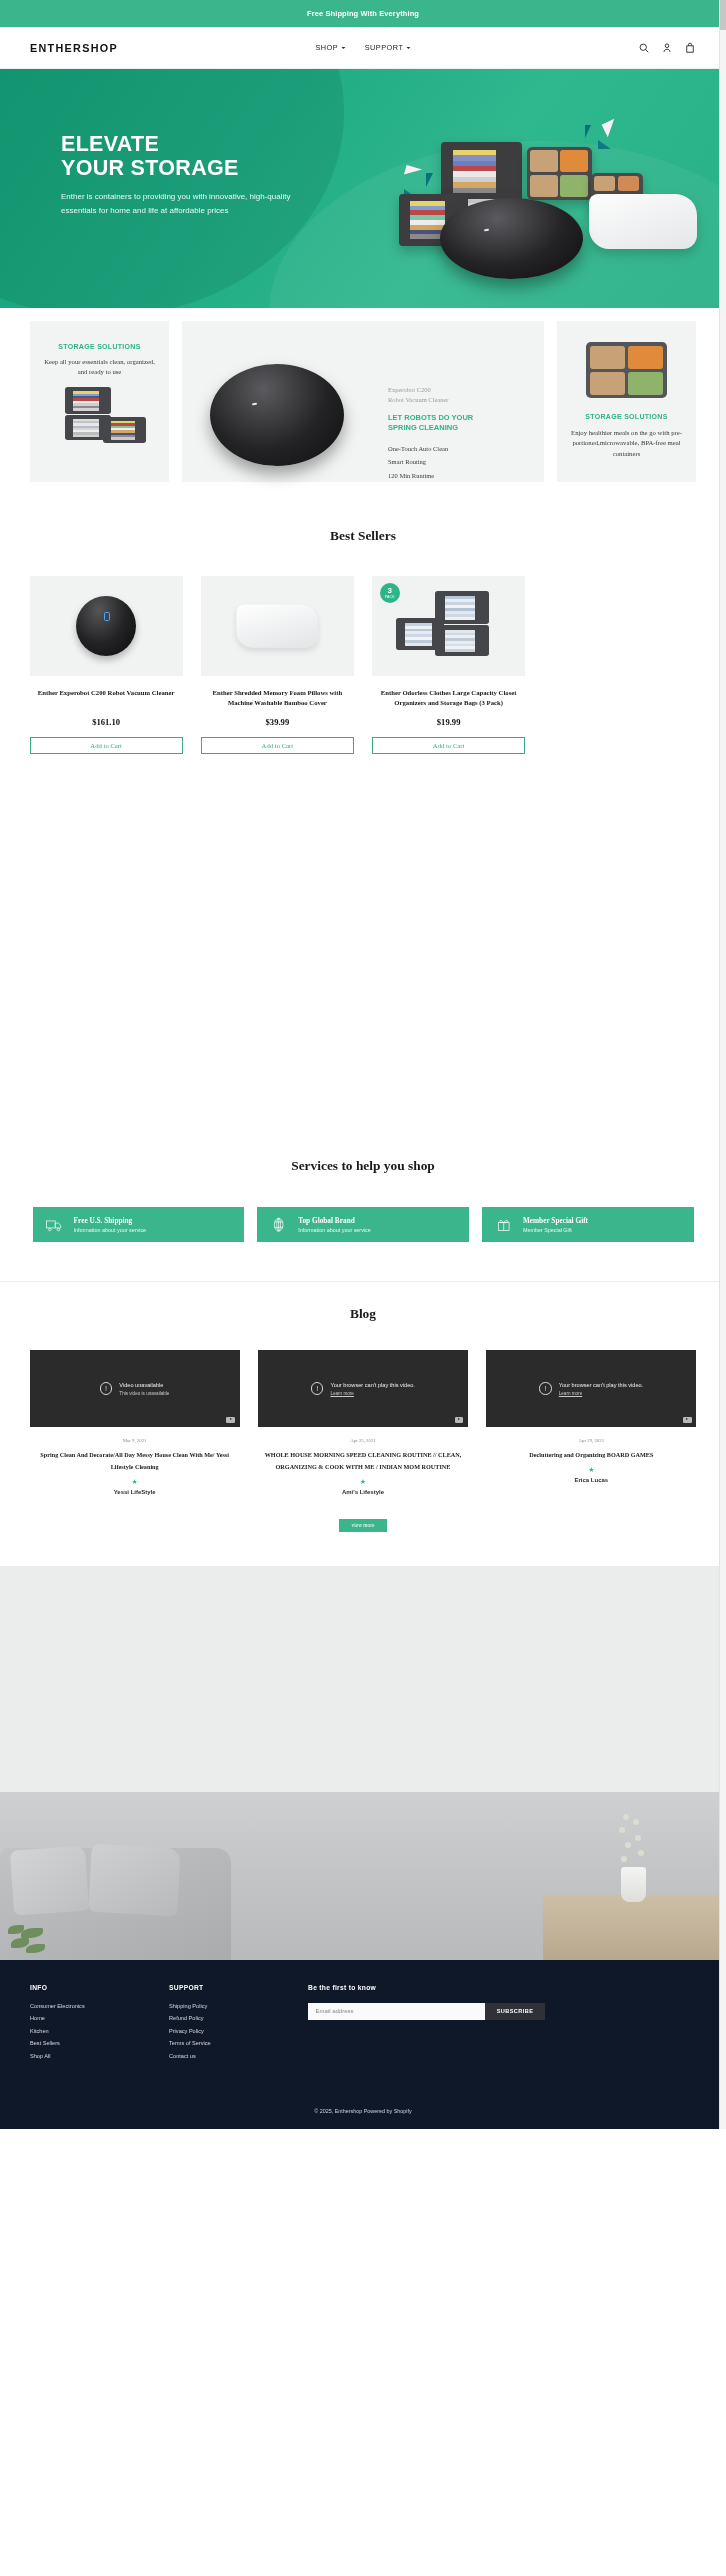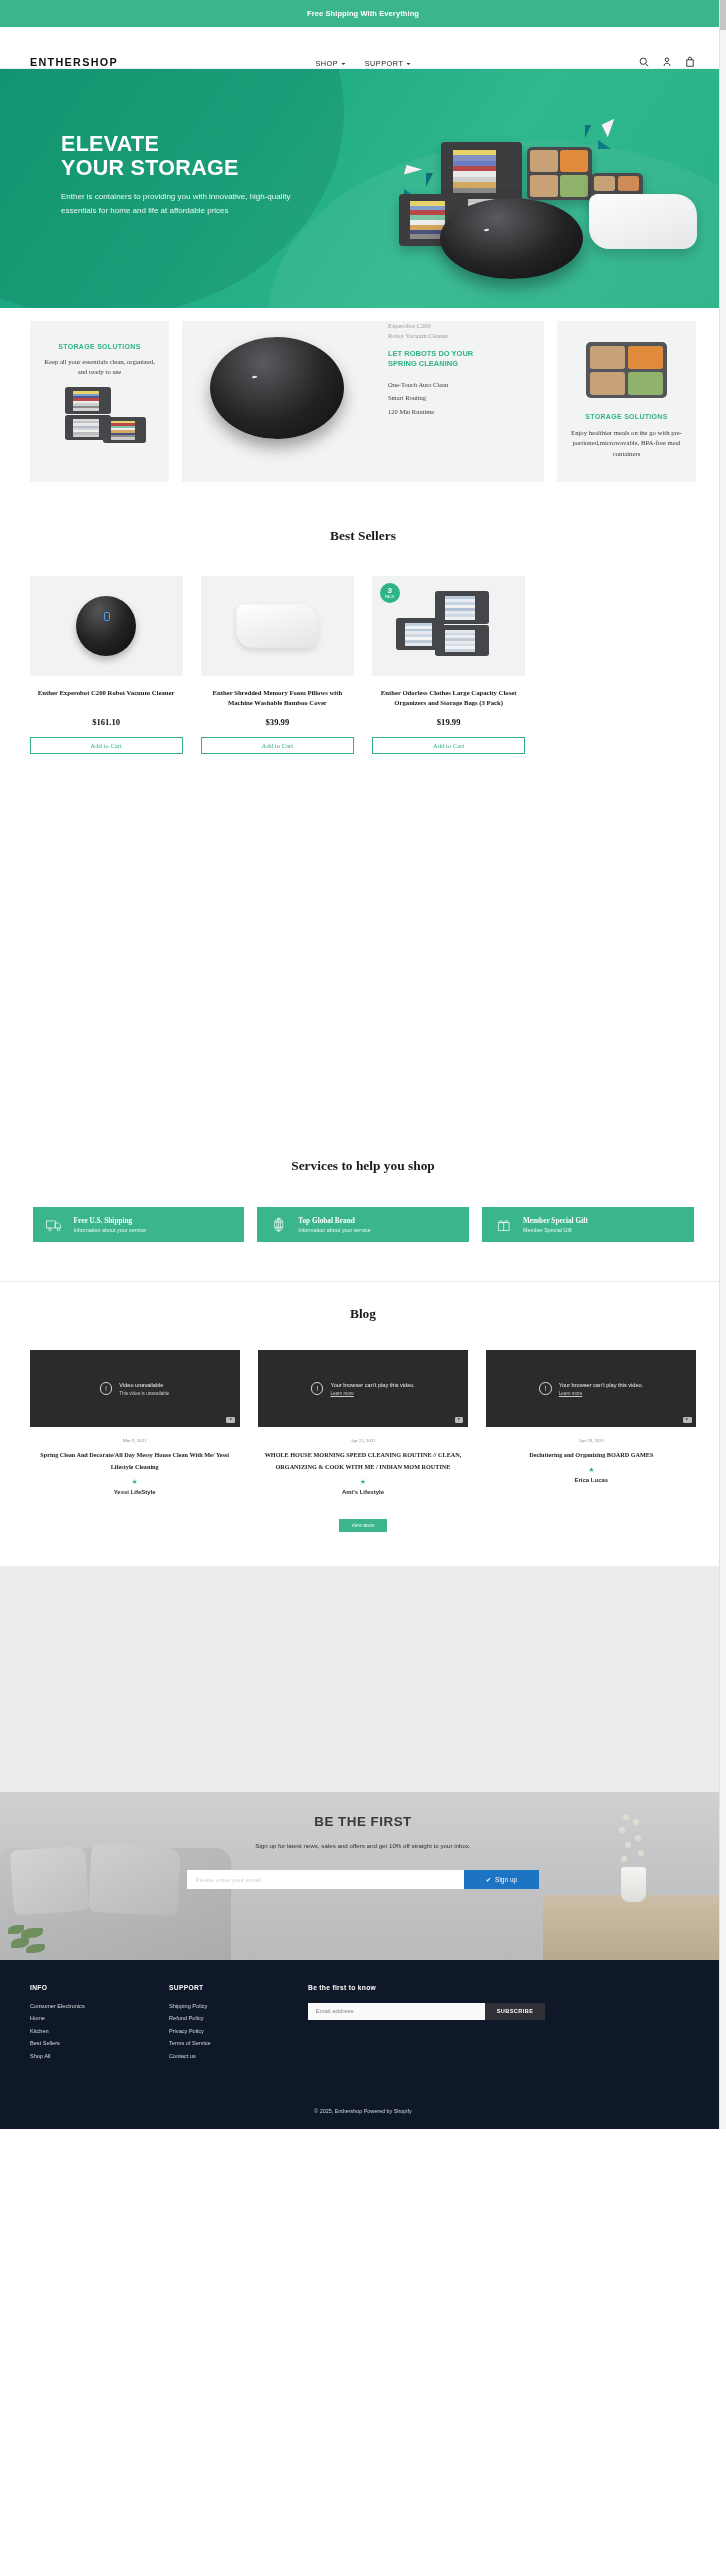--- a/index.html
+++ b/index.html
@@ -15,21 +15,21 @@
   
   .announce {
     height: 27px; background: #3bb58c; display: flex;
     align-items: center; justify-content: center;
     color: #fff; font-size: 7.5px; font-weight: 700;
     letter-spacing: 0.1px;
   }
 
   
   .header {
-    height: 42px; background: #fff; display: flex; align-items: flex-end;
+    height: 42px; background: #fff; display: flex; align-items: center;
     padding: 0 30px; position: relative; border-bottom: 0.5px solid #f0f0f0; gap: 40px;
   }
   .logo { font-size: 10.8px; letter-spacing: 1.3px; font-weight: 700; color: #111; }
   .nav { position: absolute; left: 50%; transform: translateX(-50%); display: flex; gap: 19.4px; }
   .nav-item {
     font-size: 7.3px; letter-spacing: 0.5px; color: #1c1c1c; display: flex;
     align-items: center; gap: 3.2px; cursor: pointer;
   }
   .caret { width: 0; height: 0; border-left: 2.2px solid transparent; border-right: 2.2px solid transparent; border-top: 2.7px solid #333; display:inline-block; }
   .head-icons { margin-left: auto; display: flex; align-items: center; gap: 10.8px; }
@@ -66,21 +66,21 @@
   .htray { position:absolute; background:#4a4a4c; border-radius:5.4px; box-shadow:0 4.3px 9.7px rgba(0,0,0,.24); padding:3.2px; display:grid; grid-template-columns:1fr 1fr; grid-gap:2.2px; }
   .htray span { border-radius:2.7px; }
   .tri { position:absolute; width:0;height:0; }
 
   
   .promo-wrap { background:#fff; padding: 13px 30px 19.4px; display: grid;
     grid-template-columns: 139px 1fr 139px; gap: 13px; }
   .promo { background:#f2f3f3; position:relative; }
   .promo-a { height: 161px; padding: 21.5px 13px 0; text-align:center; }
   .promo-c { height: 161px; padding: 16px 12px 0; text-align:center; }
-  .promo-b { height: 161px; display:flex; align-items:flex-start; }
+  .promo-b { height: 161px; display:flex; align-items:flex-end; }
   .eyebrow { color:#2eb489; font-weight:700; font-size:7px; letter-spacing:0.3px; font-family:"Liberation Sans",sans-serif; }
   .promo-copy { margin-top:7.5px; font-family:"Liberation Serif", serif; font-size:6.7px; line-height:1.55; color:#3a3a3a; }
   .promo-art { height: 58px; margin-top: 9.7px; position: relative; }
   .sb { position:absolute; background:#45464a; border-radius:2.7px; }
   .sb .w { position:absolute; left:18%; top:14%; width:56%; height:72%; background:#d8dcdf; border-radius:1.1px; overflow:hidden; }
   .sb .w i { display:block; height:12.5%; }
   .promo-b-img { width: 177px; height: 134px; position: relative; flex: 0 0 auto; margin-left: 15px; }
   .promo-b-text { padding-left: 14px; }
   .pb-name { font-family:"Liberation Serif",serif; font-size:6.5px; color:#9b9b9b; line-height:1.5; }
   .pb-head { margin-top:8.6px; color:#2eb489; font-weight:700; font-size:7.5px; line-height:1.35; }
@@ -593,31 +593,20 @@
     <div class="nl-vase"></div>
     <div class="nl-stems">
       <i style="left:12px;top:3.2px"></i>
         <i style="left:21.5px;top:8.6px"></i>
       <i style="left:7.5px;top:16px"></i>
         <i style="left:24px;top:24px"></i>
       <i style="left:14px;top:31px"></i>
         <i style="left:27px;top:39px"></i>
       <i style="left:9.7px;top:45px"></i>
     </div>
-    <div class="nl-inner">
-      <div class="nl-title">BE THE FIRST</div>
-      <div class="nl-sub">Sign up for latest news, sales and offers and get 10% off straight to your inbox.</div>
-      <div class="nl-form">
-        <input class="nl-input" type="text" placeholder="Please enter your email" style="">
-        <button class="nl-btn">
-          <span>✔</span>
-          <span>Sign up</span>
-        </button>
-      </div>
-    </div>
   </div>
 
   <div class="footer">
     <div class="foot-grid">
 
       <div>
         <div class="foot-h">INFO</div>
         <div class="foot-list">
           <a>Consumer Electronics</a>
           <a>Home</a>

